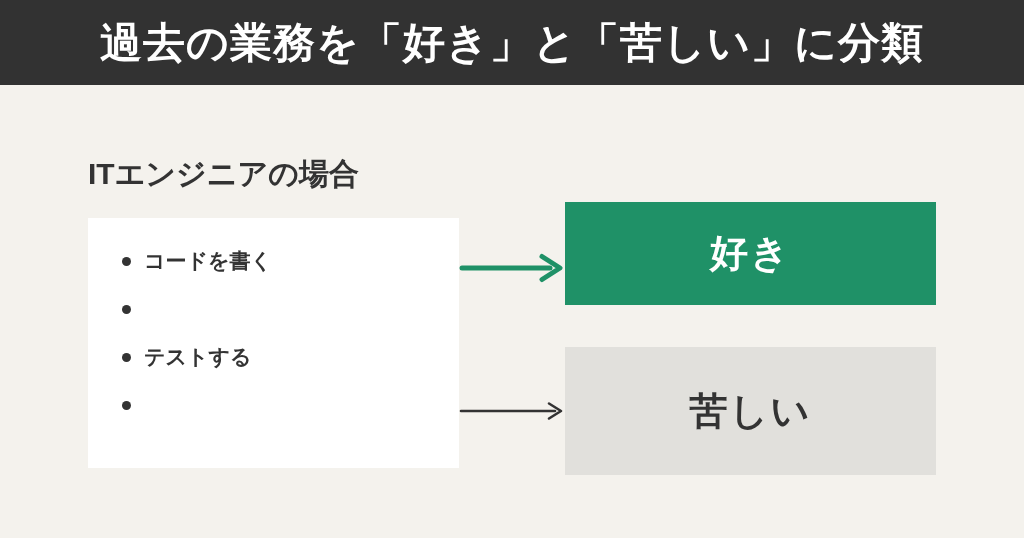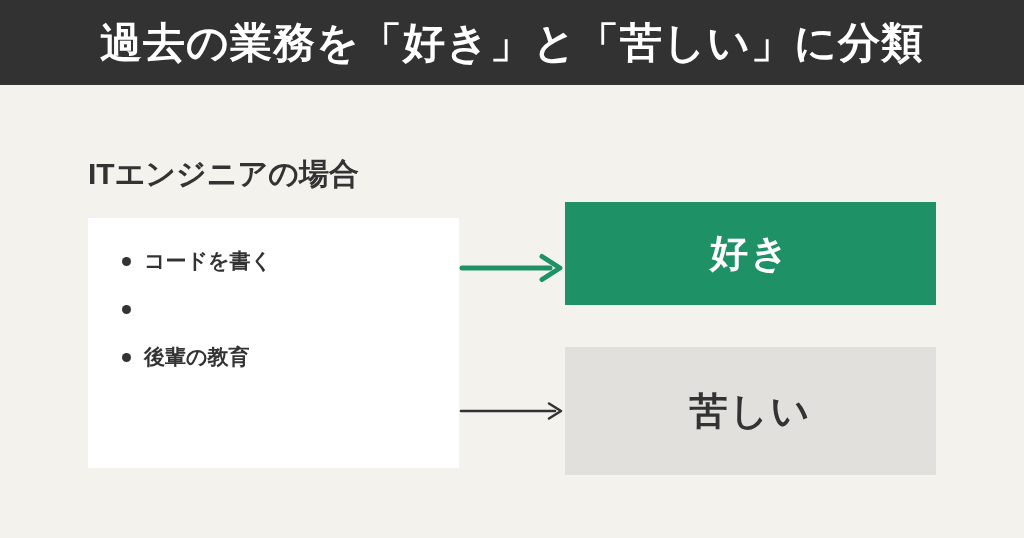--- a/index.html
+++ b/index.html
@@ -112,21 +112,24 @@
     <ul>
       <li>
         <span class="dot"></span>
         <span>コードを書く</span>
       </li>
       <li>
         <span class="dot"></span>
       </li>
       <li>
         <span class="dot"></span>
-        <span>後輩の教育</span>
+        <span>テストする</span>
+      </li>
+      <li>
+        <span class="dot"></span>
       </li>
     </ul>
   </div>
 
   <svg class="arrows" viewBox="0 0 1024 538" aria-hidden="true">
     <g>
       <line x1="462" y1="268" x2="550" y2="268" stroke-width="5" stroke-linecap="round" stroke="#1f9167"></line>
       <polyline points="542,256.5 560,268 542,279.5" fill="none" stroke-width="5" stroke-linecap="round" stroke-linejoin="round" stroke="#1f9167"></polyline>
     </g>
     <g>

